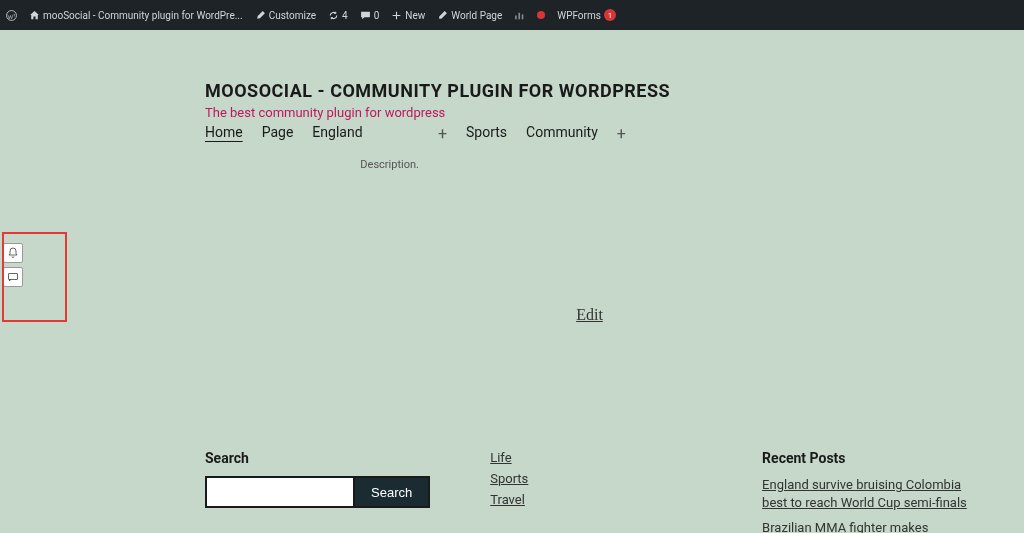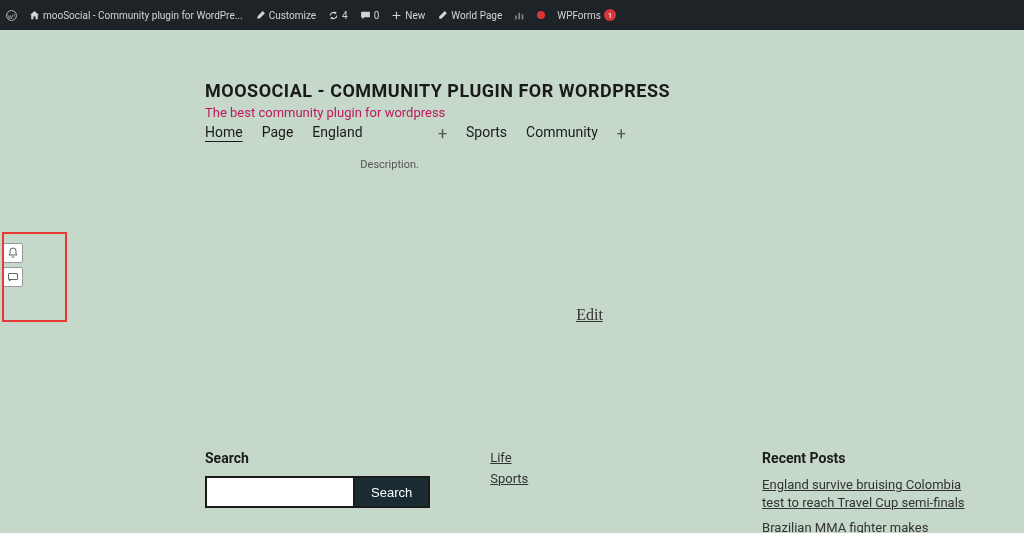--- a/index.html
+++ b/index.html
@@ -288,22 +288,23 @@
     <h3>Search</h3>
     <div class="search-row">
       <input type="text" class="search-input" style="">
       <button class="search-button">Search</button>
     </div>
   </div>
   <div class="widget">
     <ul class="cat-list">
       <li>Life</li>
       <li>Sports</li>
+      <li>Travel</li>
     </ul>
   </div>
   <div class="widget">
     <h3>Recent Posts</h3>
     <div class="posts-list">
-      <div class="post-link">England survive bruising Colombia test to reach Travel Cup semi-finals</div>
+      <div class="post-link">England survive bruising Colombia best to reach World Cup semi-finals</div>
       <div class="post-plain">Brazilian MMA fighter makes impressive return</div>
     </div>
   </div>
 </div>
 
 </body></html>

